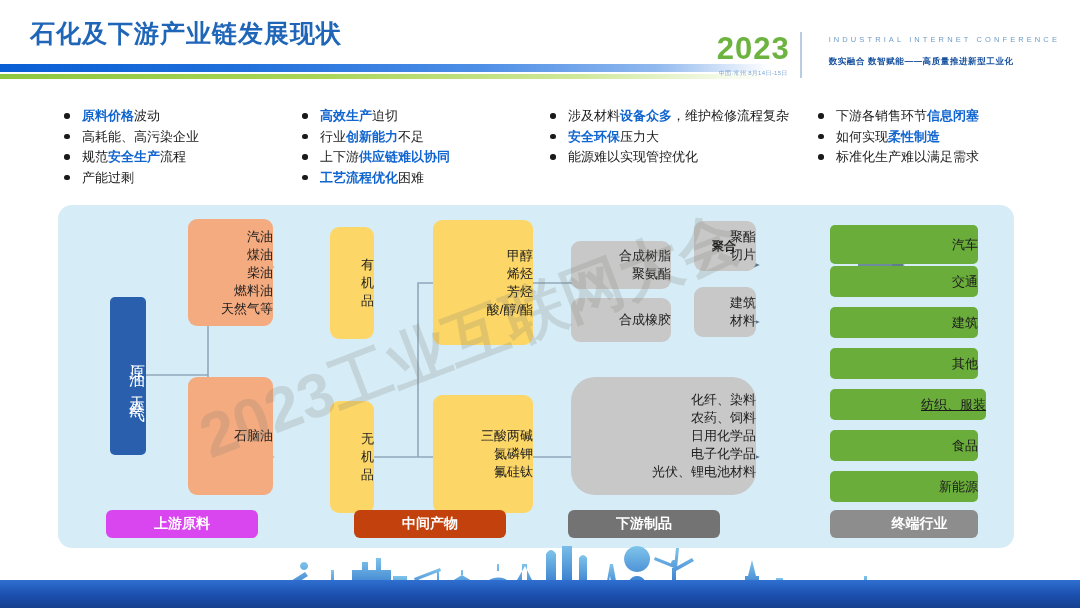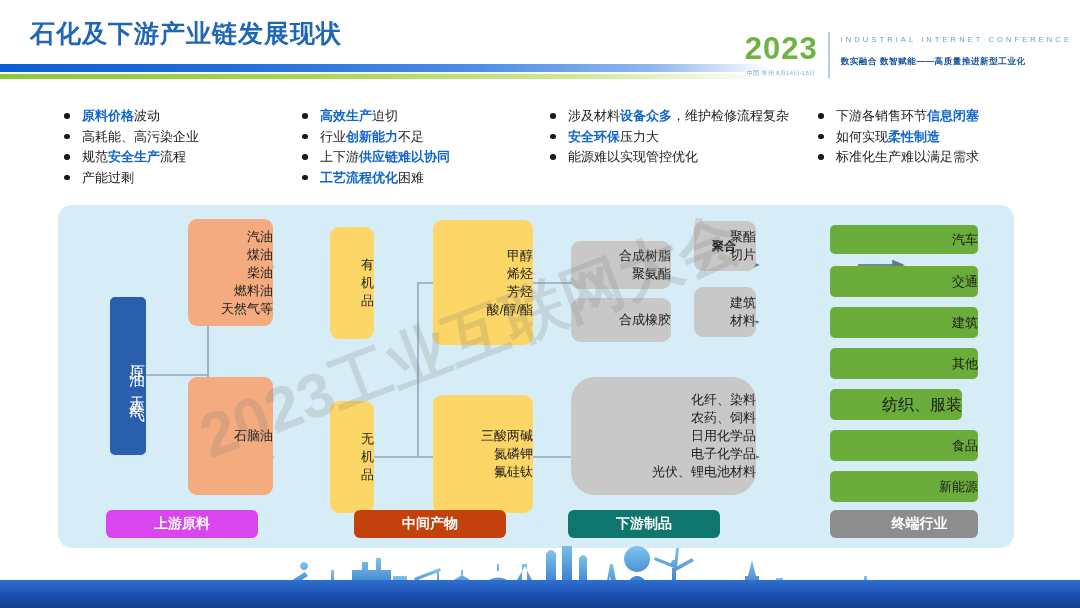--- a/index.html
+++ b/index.html
@@ -35,24 +35,25 @@
   #header-bar-green {
     position: absolute;
     left: 0; top: 74px;
     width: 770px; height: 5px;
     background: linear-gradient(90deg,#8dc63f 0%, #a8d455 40%, #cfe89a 75%, rgba(225,240,200,0) 100%);
   }
 
   
   #conf-logo {
     position: absolute;
-    right: 8px; top: 32px;
+    right: 20px; top: 32px;
     display: flex;
     align-items: flex-start;
     height: 58px;
+    gap: 16px;
   }
   #logo-left {
     display: flex; flex-direction: column; align-items: center;
     padding-right: 10px;
     border-right: 2px solid #b9cde2;
   }
   #logo-year {
     font-size: 31px; font-weight: 700; color: #6cb33f;
     letter-spacing: 1px; line-height: 34px;
   }
@@ -329,51 +330,51 @@
 
     <div class="node n-gray" style="left:513px; top:172px; width:185px; height:118px;border-radius:24px;">
       <span class="ln">化纤、染料</span>
       <span class="ln">农药、饲料</span>
       <span class="ln">日用化学品</span>
       <span class="ln">电子化学品</span>
       <span class="ln">光伏、锂电池材料</span>
     </div>
 
     <div id="end-industries">
-        <div class="node n-green" style="left: 772px; top: 20px; width: 148px; height: 29px; font-size: 13px;">
+        <div class="node n-green" style="left: 772px; top: 20px; width: 148px; height: 39px; font-size: 13px;">
           <span class="ln">汽车</span>
         </div>
         <div class="node n-green" style="left: 772px; top: 61px; width: 148px; height: 31px; font-size: 13px;">
           <span class="ln">交通</span>
         </div>
         <div class="node n-green" style="left: 772px; top: 102px; width: 148px; height: 31px; font-size: 13px;">
           <span class="ln">建筑</span>
         </div>
         <div class="node n-green" style="left: 772px; top: 143px; width: 148px; height: 31px; font-size: 13px;">
           <span class="ln">其他</span>
         </div>
-        <div class="node n-green" style="left: 772px; top: 184px; width: 132px; height: 31px; font-size: 16px;">
+        <div class="node n-green" style="left: 772px; top: 184px; width: 156px; height: 31px; font-size: 13px; text-decoration: underline;">
           <span class="ln">纺织、服装</span>
         </div>
         <div class="node n-green" style="left: 772px; top: 225px; width: 148px; height: 31px; font-size: 13px;">
           <span class="ln">食品</span>
         </div>
         <div class="node n-green" style="left: 772px; top: 266px; width: 148px; height: 31px; font-size: 13px;">
           <span class="ln">新能源</span>
         </div>
       </div>
 
     <div id="legend-row">
         <div class="legend-chip" style="left: 48px; width: 152px; top: 305px; background: #d946ef;">
           <span>上游原料</span>
         </div>
         <div class="legend-chip" style="left: 296px; width: 152px; top: 305px; background: #c2410c;">
           <span>中间产物</span>
         </div>
-        <div class="legend-chip" style="left: 510px; width: 152px; top: 305px; background: #0f766e;">
+        <div class="legend-chip" style="left: 510px; width: 152px; top: 305px; background: #737373;">
           <span>下游制品</span>
         </div>
         <div class="legend-chip" style="left: 772px; width: 148px; top: 305px; background: rgb(141, 141, 141); padding-left: 31px;">
           <span>终端行业</span>
         </div>
       </div>
   </div>
 
   <div id="footer">
     <svg width="1080" height="62" viewBox="0 0 1080 62">

